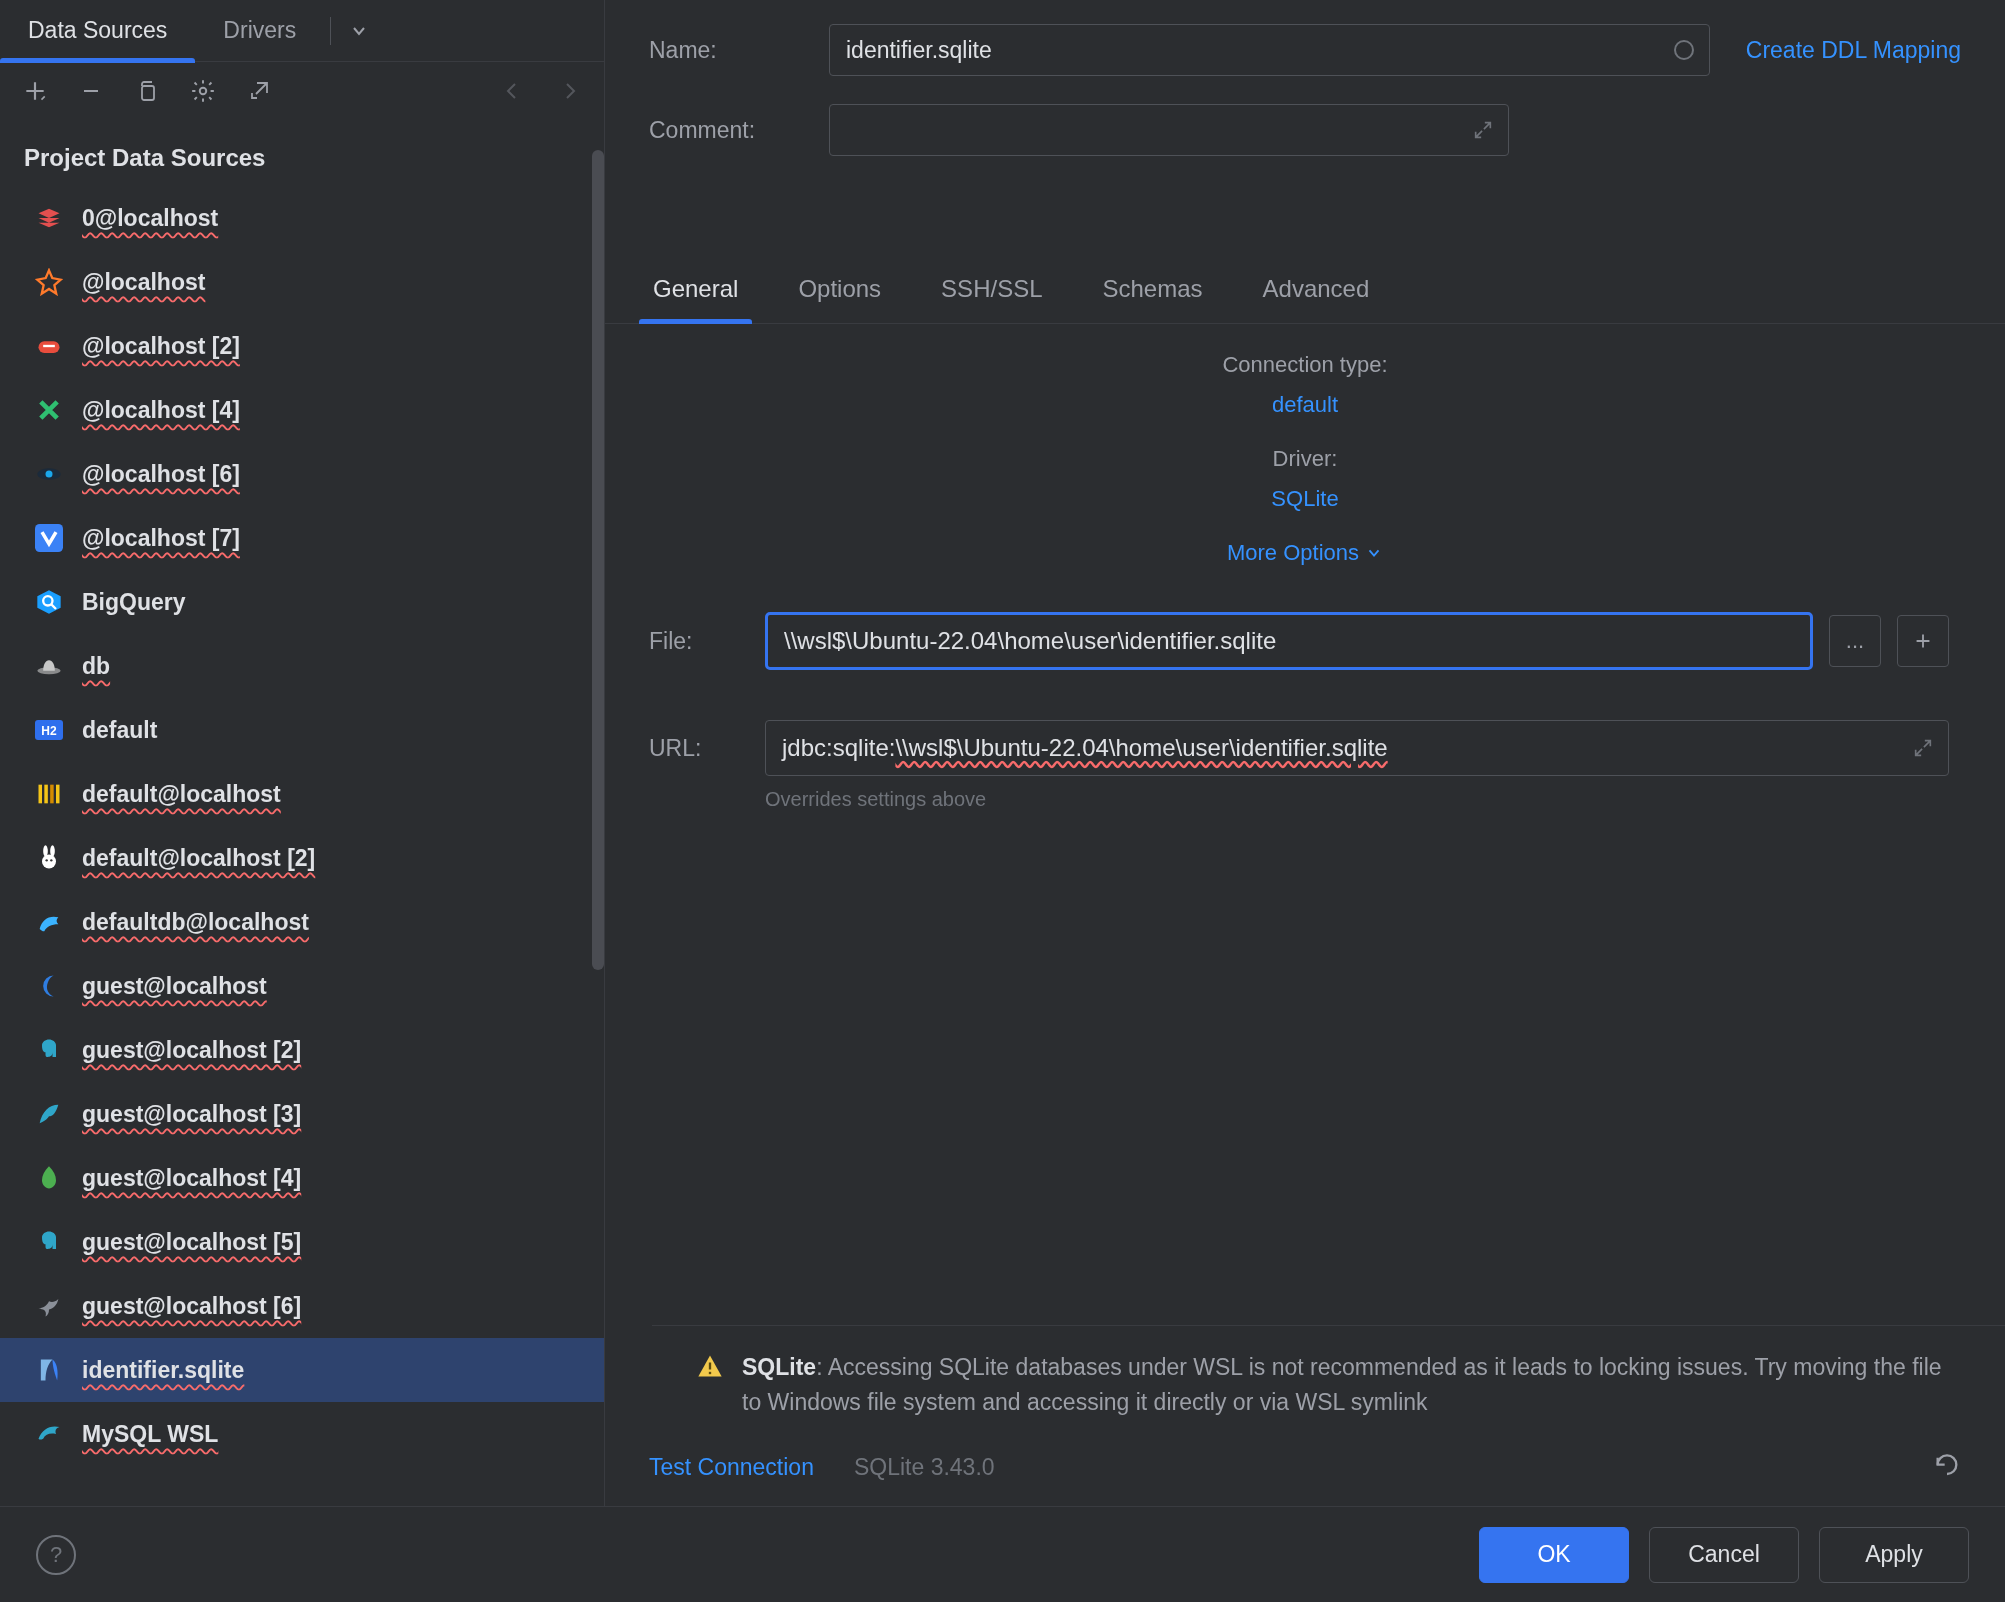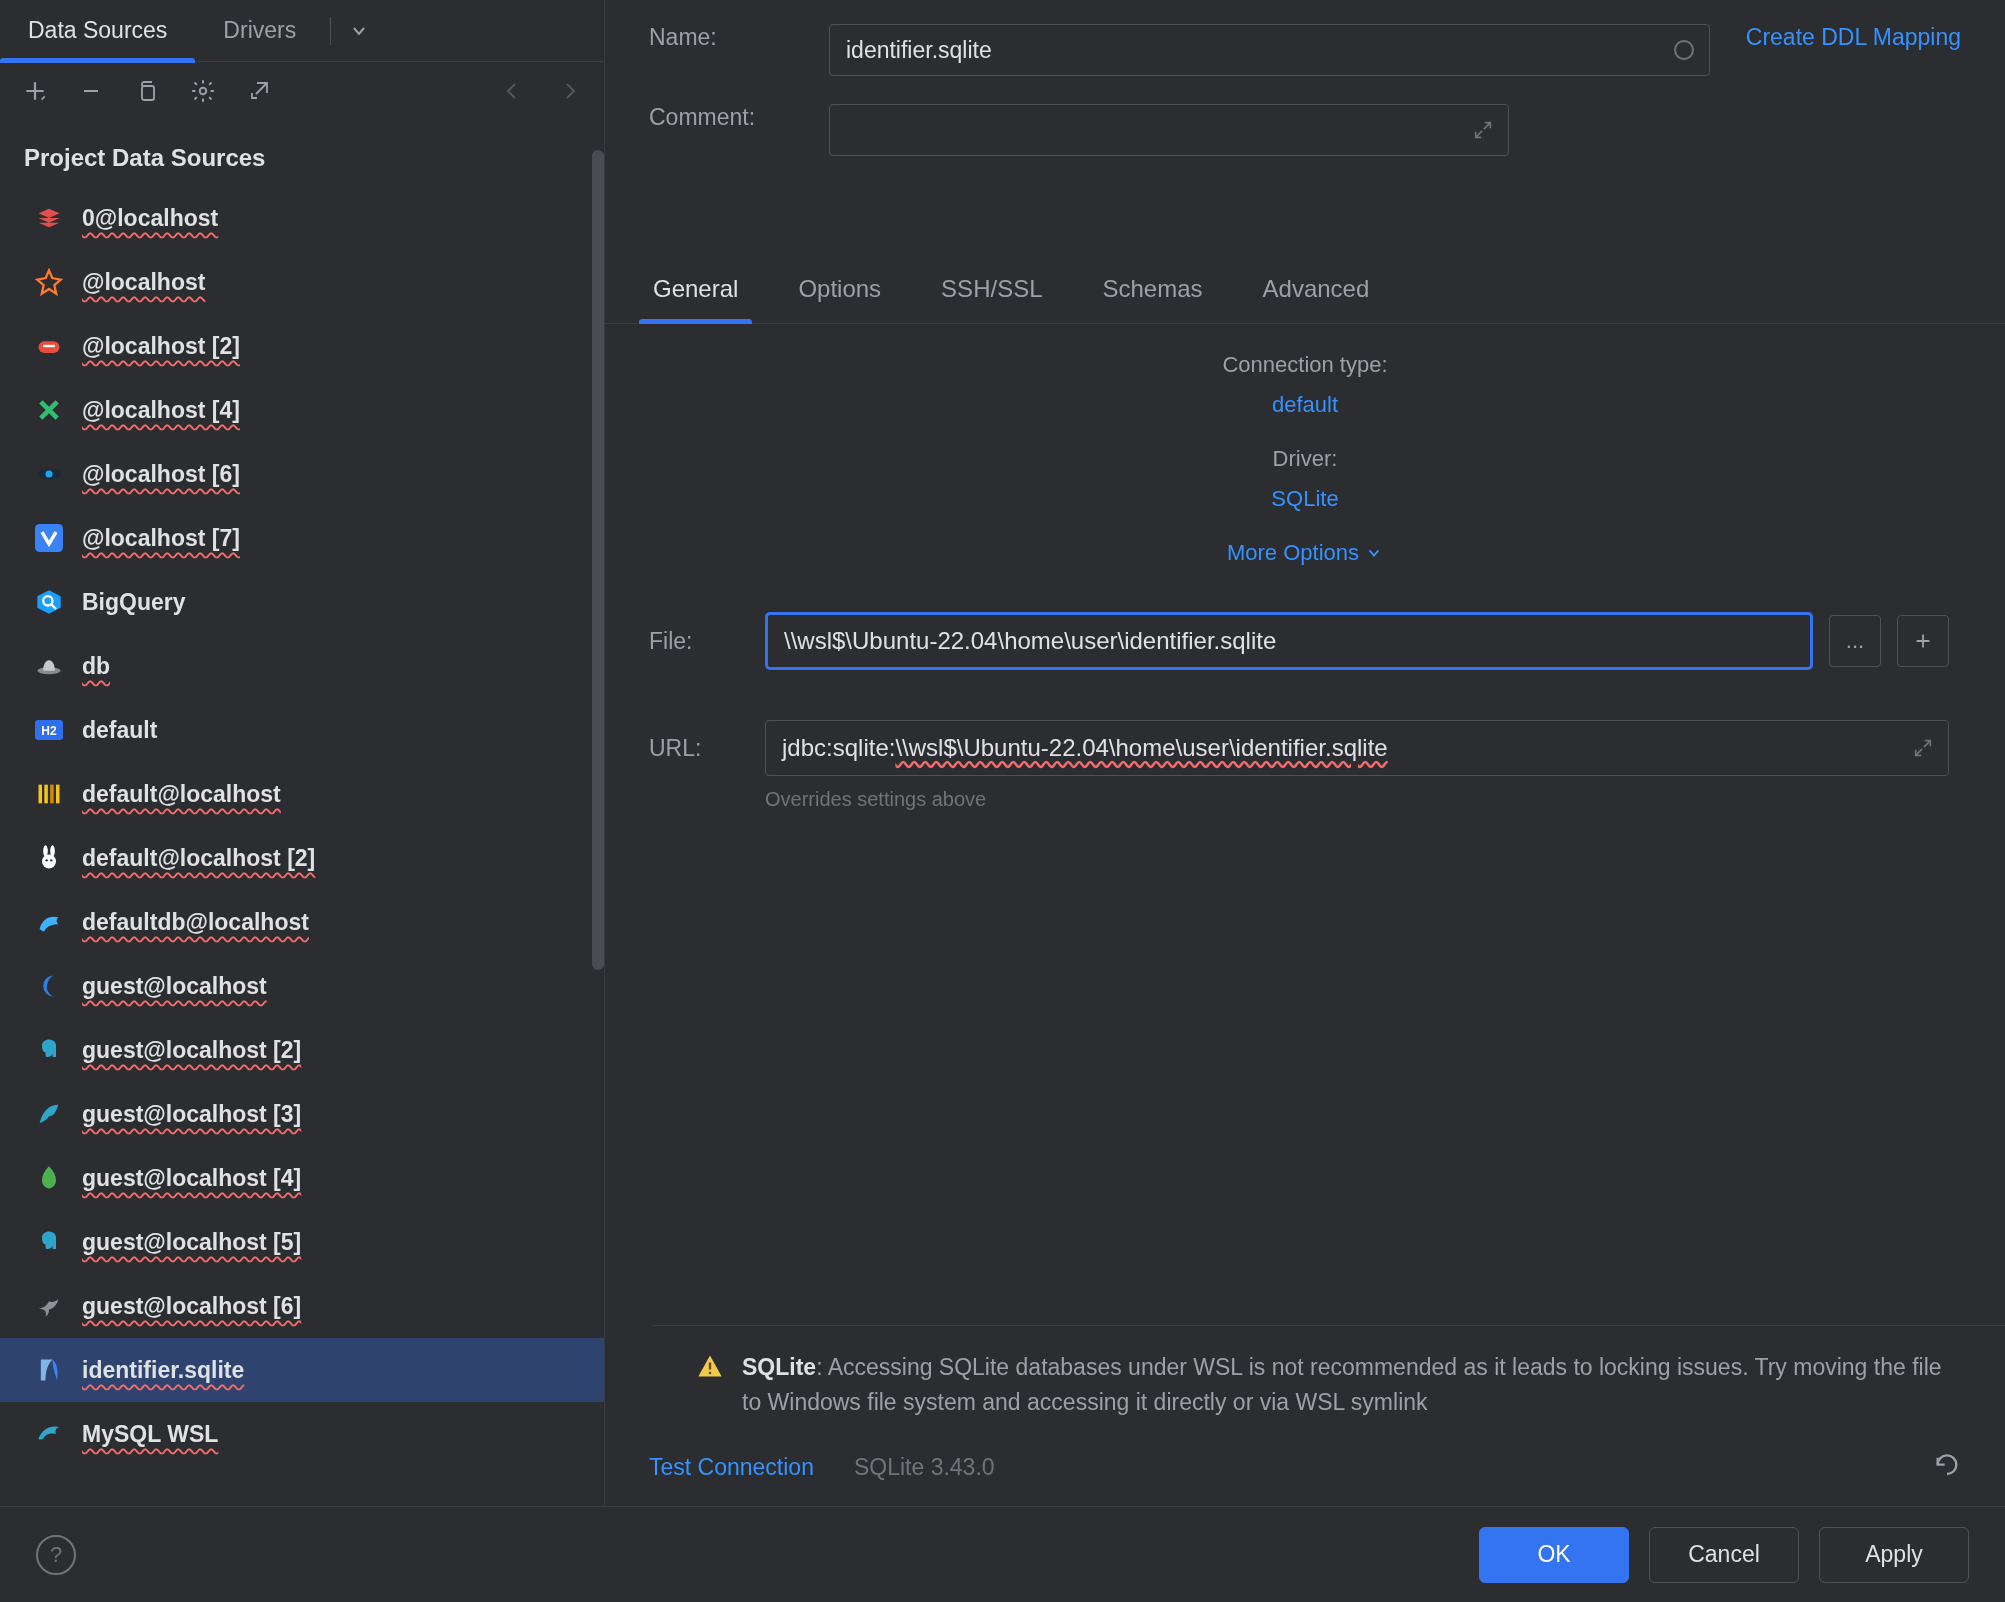--- a/index.html
+++ b/index.html
@@ -98,21 +98,21 @@
   .ds-label.no-spell{text-decoration:none;}
   .scroll-thumb{
     position:absolute;right:0;top:150px;width:12px;height:820px;
     background:#4a4c52;border-radius:6px;
   }
   
   .content{
     flex:1;display:flex;flex-direction:column;background:var(--bg-panel);min-width:0;
   }
   .form-top{padding:24px 44px 10px 44px;}
-  .form-row{display:flex;margin-bottom:28px;}
+  .form-row{display:flex;align-items:center;margin-bottom:28px;}
   .form-label{width:180px;color:var(--text-dim);font-size:23px;}
   .form-input{
     flex:1;height:52px;background:var(--input-bg);
     border:1px solid var(--border-light);border-radius:4px;
     color:var(--text);font-size:23px;padding:0 50px 0 16px;
     font-family:inherit;position:relative;
   }
   .input-wrap{flex:1;position:relative;display:flex;align-items:center;}
   .input-wrap .trail-icon{
     position:absolute;right:12px;top:50%;transform:translateY(-50%);

